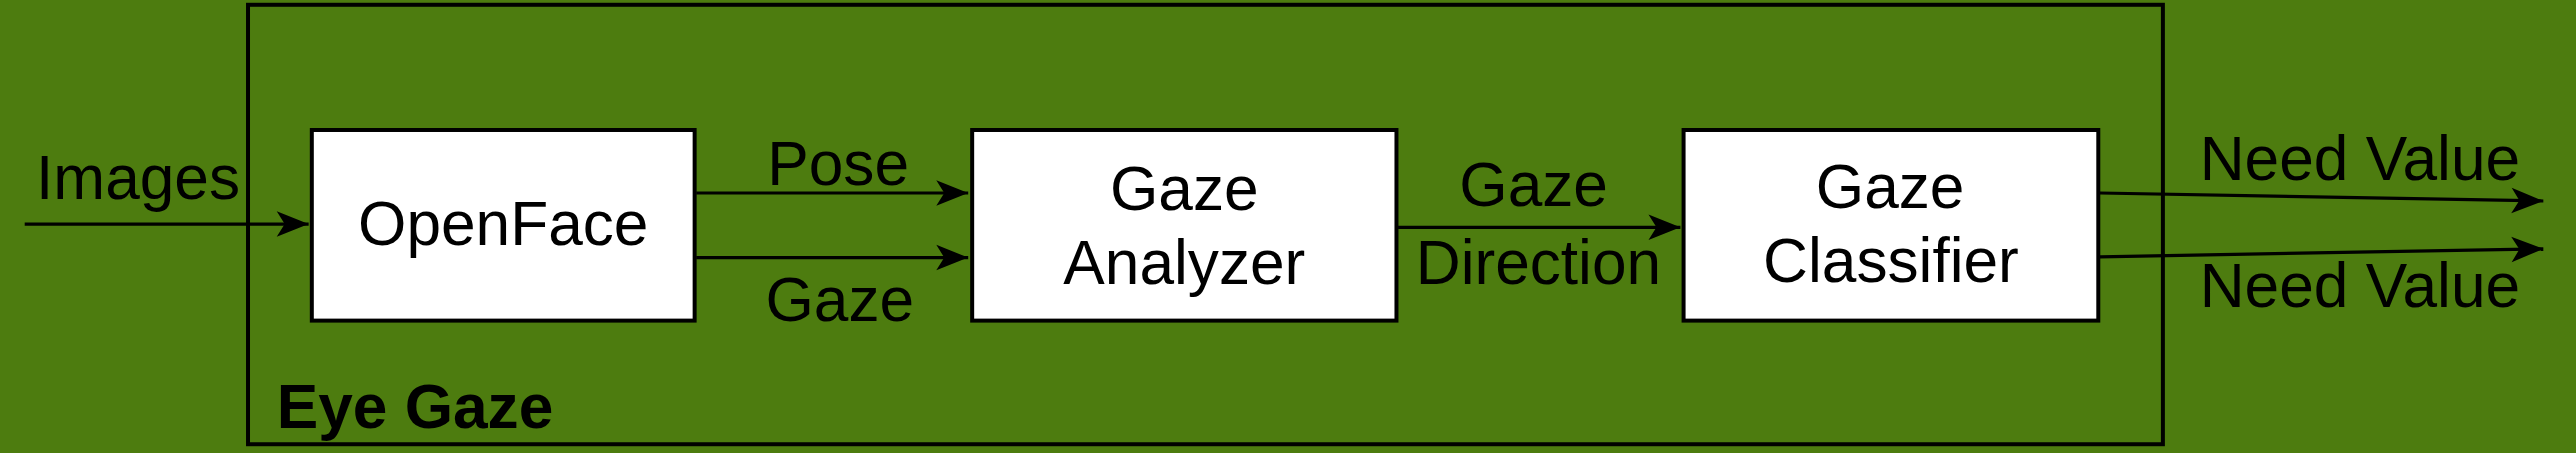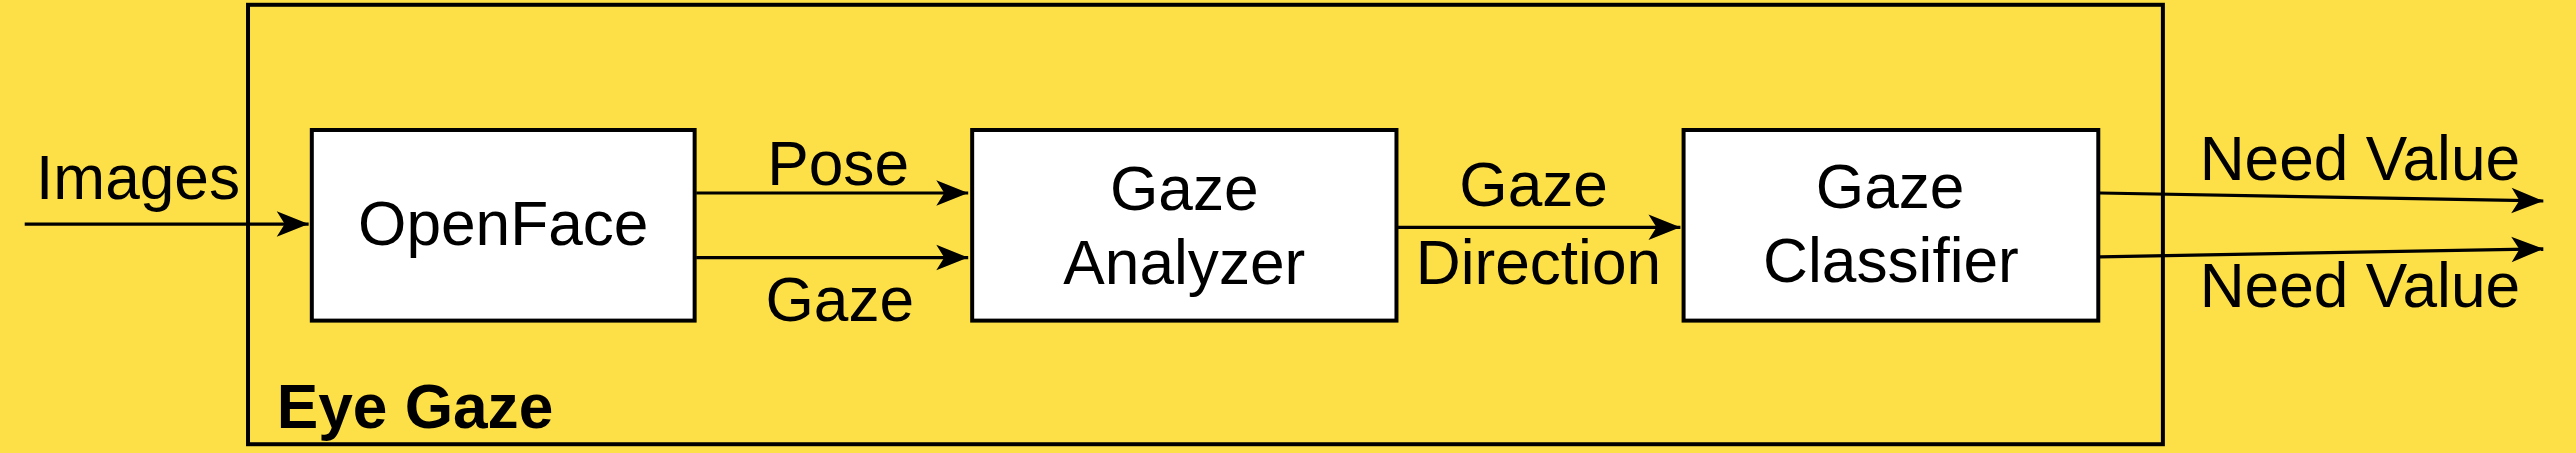--- a/index.html
+++ b/index.html
@@ -3,21 +3,21 @@
 <meta charset="utf-8">
 <style>
   html, body {
     margin: 0;
     padding: 0;
     background: #ffffff;
   }
   .diagram-wrap {
     width: 2576px;
     height: 453px;
-    background: #fde047;
+    background: #4d7c0f;
     font-family: "Liberation Sans", sans-serif;
   }
   svg { display: block; }
   text {
     font-family: "Liberation Sans", sans-serif;
     font-size: 78px;
     fill: #000000;
   }
   text.bold { font-weight: bold; }
   .box {

